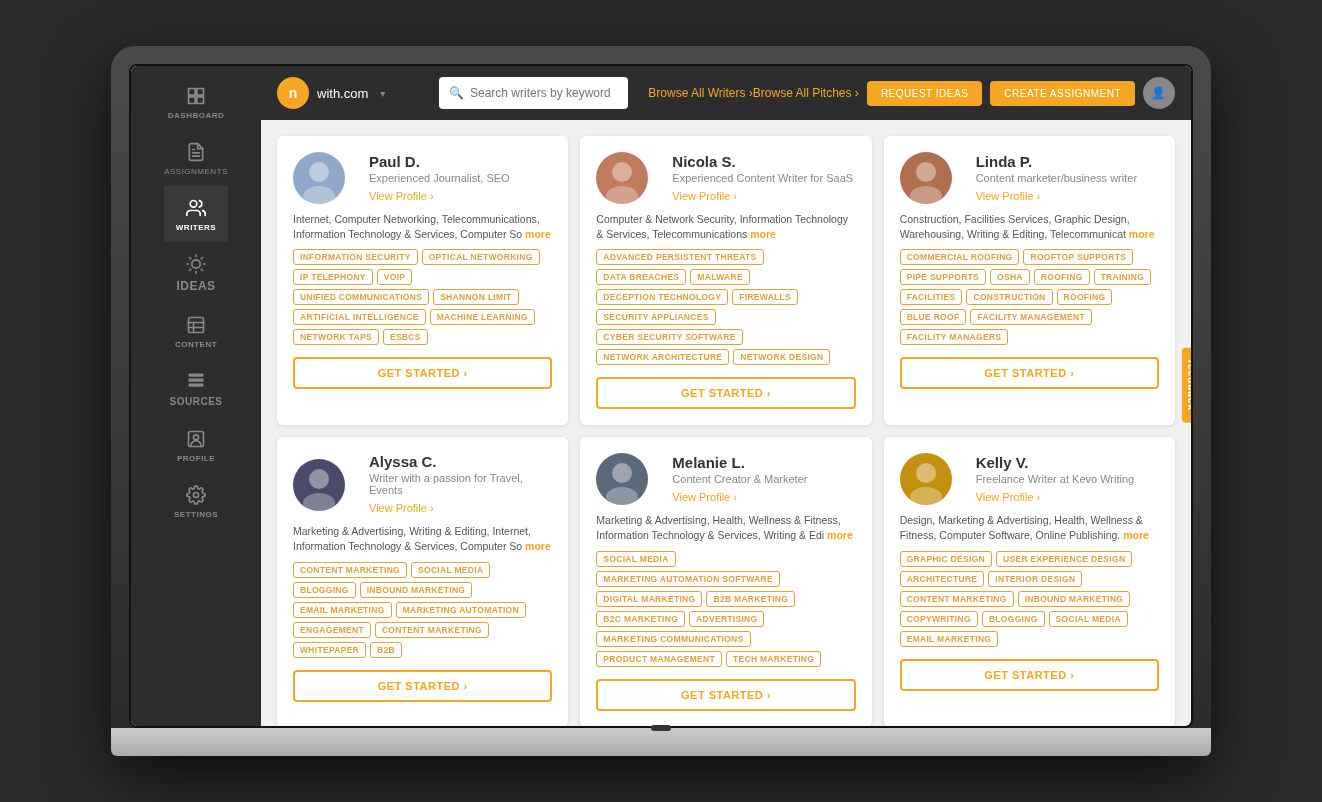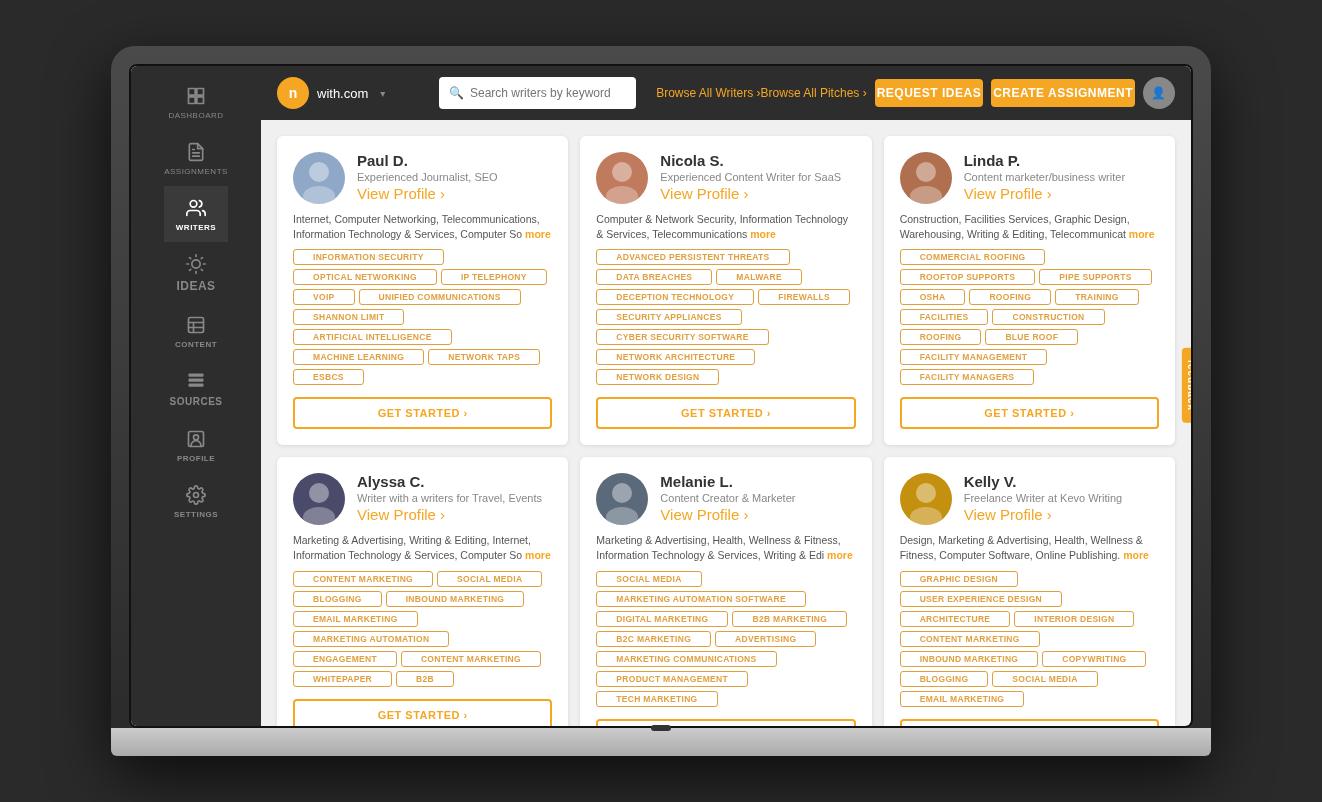--- a/index.html
+++ b/index.html
@@ -149,23 +149,23 @@
       display: flex;
       gap: 8px;
       margin-left: auto;
       align-items: center;
     }
     .btn-orange {
       background: #f5a623;
       color: #fff;
       border: none;
       border-radius: 4px;
-      padding: 7px 2px;
-      font-size: 12px;
-      font-weight: 700;
+      padding: 7px 14px;
+      font-size: 10px;
+      font-weight: 400;
       letter-spacing: 0.5px;
       text-transform: uppercase;
       cursor: pointer;
       white-space: nowrap;
     }
     .avatar-header {
       width: 32px;
       height: 32px;
       border-radius: 50%;
       background: #888;
@@ -195,22 +195,22 @@
       background: #fff;
       border-radius: 6px;
       padding: 16px;
       box-shadow: 0 1px 4px rgba(0,0,0,0.1);
       display: flex;
       flex-direction: column;
       gap: 8px;
     }
     .writer-header {
       display: flex;
-      align-items: flex-start;
-      gap: 12px;
+      align-items: center;
+      gap: 24px;
     }
     .writer-avatar {
       width: 52px;
       height: 52px;
       border-radius: 50%;
       background: #ccc;
       flex-shrink: 0;
       overflow: hidden;
       display: flex;
       align-items: center;
@@ -225,21 +225,21 @@
       font-weight: 700;
       color: #333;
       margin-bottom: 2px;
     }
     .writer-title {
       font-size: 11px;
       color: #888;
       margin-bottom: 2px;
     }
     .writer-profile-link {
-      font-size: 15px;
+      font-size: 11px;
       color: #f5a623;
       cursor: pointer;
     }
     .writer-expertise {
       font-size: 10.5px;
       color: #555;
       line-height: 1.4;
     }
     .writer-expertise .more-link {
       color: #f5a623;
@@ -248,21 +248,21 @@
     }
     .tags-container {
       display: flex;
       flex-wrap: wrap;
       gap: 4px;
     }
     .tag {
       border: 1px solid #e0a040;
       color: #e0a040;
       border-radius: 3px;
-      padding: 2px 19px;
+      padding: 2px 6px;
       font-size: 8.5px;
       font-weight: 600;
       letter-spacing: 0.3px;
       text-transform: uppercase;
       white-space: nowrap;
     }
     .get-started-btn {
       background: transparent;
       border: 2px solid #f5a623;
       color: #f5a623;
@@ -319,21 +319,21 @@
         <div id="sidebar-items">
             <div class="sidebar-item">
     <div class="sidebar-icon" style="stroke:currentColor;fill:none;stroke-width:2;stroke-linecap:round;stroke-linejoin:round;">
       <svg viewBox="0 0 24 24" style="fill: none; stroke: currentcolor; stroke-width: 2; stroke-linecap: round; stroke-linejoin: round;">
                   <rect x="3" y="3" width="8" height="8"></rect>
                   <rect x="13" y="3" width="8" height="8"></rect>
                   <rect x="3" y="13" width="8" height="8"></rect>
                   <rect x="13" y="13" width="8" height="8"></rect>
                 </svg>
     </div>
-    <span style="font-size:8px;font-weight:400;letter-spacing:0.5px;">DASHBOARD</span>
+    <span style="font-size:8px;font-weight:700;letter-spacing:0.5px;">DASHBOARD</span>
   </div>
             <div class="sidebar-item">
     <div class="sidebar-icon" style="stroke:currentColor;fill:none;stroke-width:2;stroke-linecap:round;stroke-linejoin:round;">
       <svg viewBox="0 0 24 24" style="fill: none; stroke: currentcolor; stroke-width: 2; stroke-linecap: round; stroke-linejoin: round;">
                   <path d="M14 2H6a2 2 0 00-2 2v16a2 2 0 002 2h12a2 2 0 002-2V8z"></path>
                   <polyline points="14 2 14 8 20 8"></polyline>
                   <line x1="16" y1="13" x2="8" y2="13"></line>
                   <line x1="16" y1="17" x2="8" y2="17"></line>
                   <polyline points="10 9 9 9 8 9"></polyline>
                 </svg>
@@ -531,21 +531,21 @@
               <div class="writer-card">
     <div class="writer-header">
       <div class="writer-avatar av-alyssa" style="background:#4a4a6a;">
         <svg viewBox="0 0 52 52" width="52" height="52">
           <circle cx="26" cy="20" r="10" fill="rgba(255,255,255,0.4)"></circle>
           <ellipse cx="26" cy="44" rx="16" ry="10" fill="rgba(255,255,255,0.3)"></ellipse>
         </svg>
       </div>
       <div class="writer-info">
         <div class="writer-name">Alyssa C.</div>
-        <div class="writer-title">Writer with a writers for Travel, Events</div>
+        <div class="writer-title">Writer with a passion for Travel, Events</div>
         <span class="writer-profile-link">View Profile ›</span>
       </div>
     </div>
     <div class="writer-expertise">
       Marketing &amp; Advertising, Writing &amp; Editing, Internet, Information Technology &amp; Services, Computer So <span class="more-link">more</span>
     </div>
     <div class="tags-container">
       <span class="tag">CONTENT MARKETING</span>
                   <span class="tag">SOCIAL MEDIA</span>
                   <span class="tag">BLOGGING</span>

